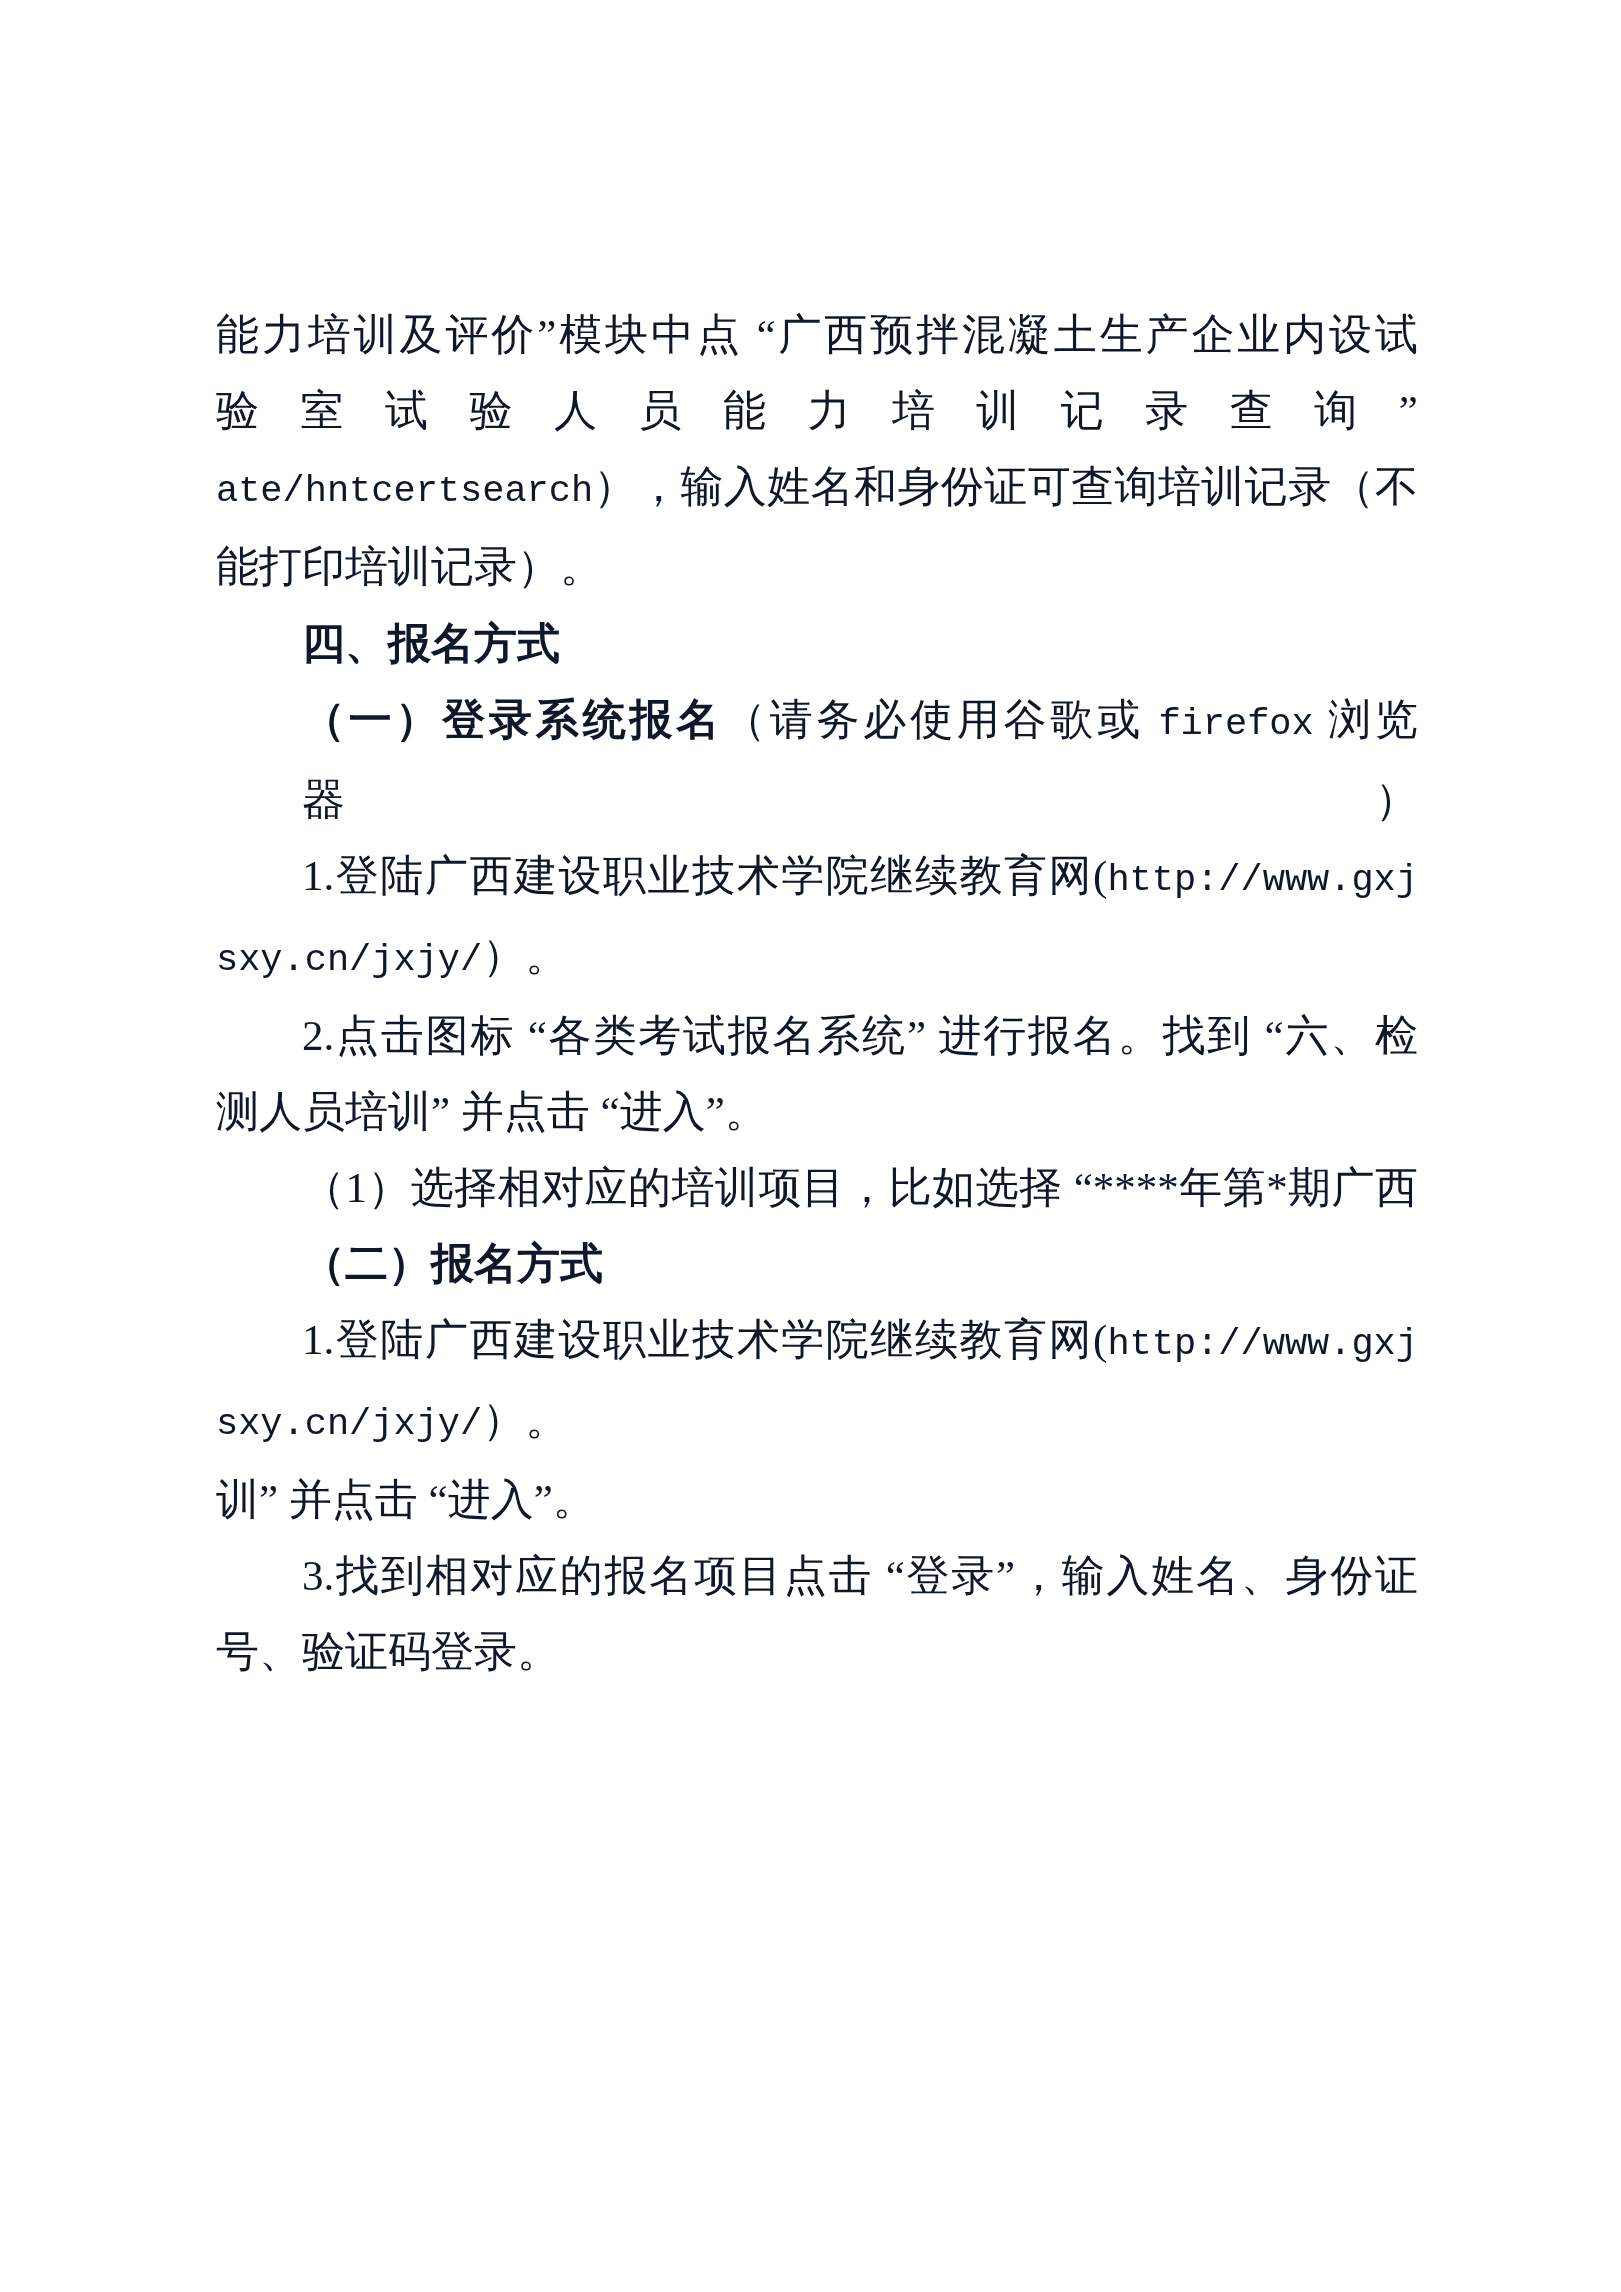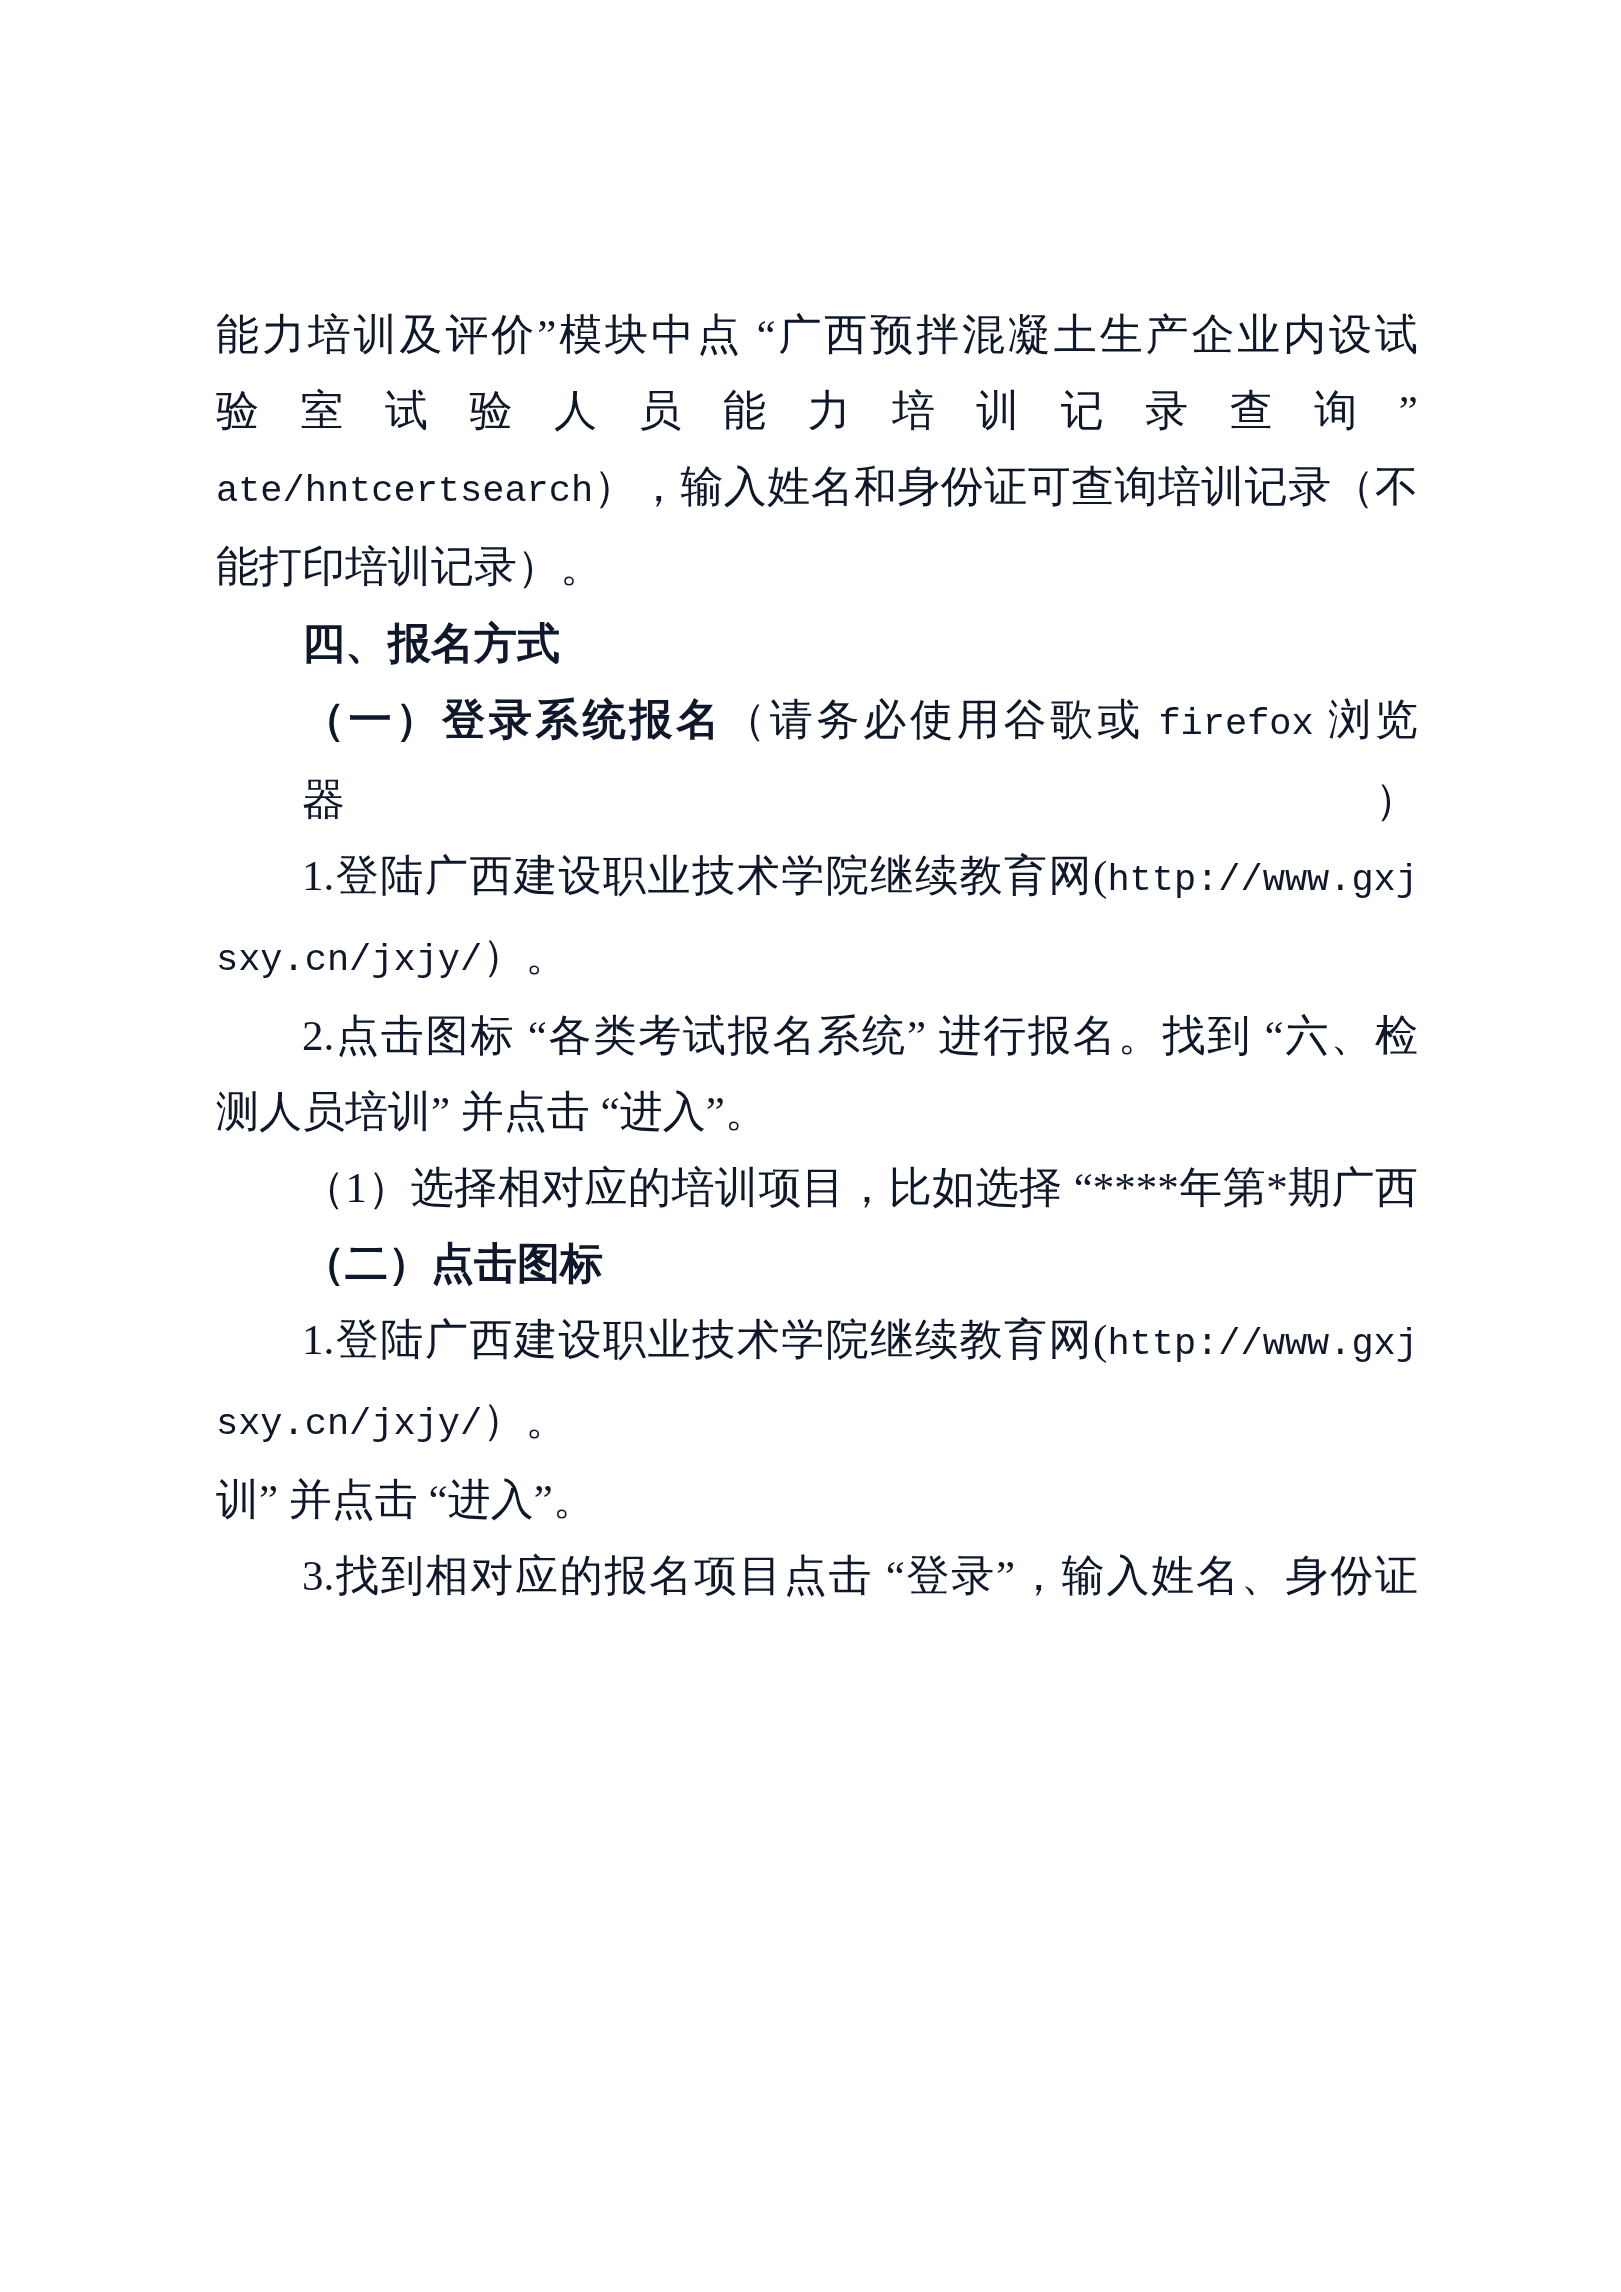--- a/index.html
+++ b/index.html
@@ -74,20 +74,21 @@
       </div>
       <div class="line justify"><span class="seg-mono">ate/hntcertsearch</span><span>），输入姓名和身份证可查询培训记录（不</span></div>
       <div class="line left"><span>能打印培训记录）。</span></div>
       <div class="line left indent"><span class="seg-bold seg-hei">四、报名方式</span></div>
       <div class="line justify indent"><span class="seg-bold">（一）登录系统报名</span><span>（请务必使用谷歌或 </span><span class="seg-mono">firefox</span><span> 浏览器）</span></div>
       <div class="line justify indent"><span>1.登陆广西建设职业技术学院继续教育网(</span><span class="seg-mono">http://www.gxj</span></div>
       <div class="line left"><span class="seg-mono">sxy.cn/jxjy/</span><span>）。</span></div>
       <div class="line justify indent"><span>2.点击图标 “各类考试报名系统” 进行报名。找到 “六、检</span></div>
       <div class="line left"><span>测人员培训” 并点击 “进入”。</span></div>
       <div class="line justify indent"><span>（1）选择相对应的培训项目，比如选择 “****年第*期广西</span></div>
-      <div class="line left indent"><span class="seg-bold">（二）点击图标</span></div>
+      <div class="line left indent"><span class="seg-bold">（二）报名方式</span></div>
       <div class="line justify indent"><span>1.登陆广西建设职业技术学院继续教育网(</span><span class="seg-mono">http://www.gxj</span></div>
       <div class="line left"><span class="seg-mono">sxy.cn/jxjy/</span><span>）。</span></div>
       <div class="line left"><span>训” 并点击 “进入”。</span></div>
       <div class="line justify indent"><span>3.找到相对应的报名项目点击 “登录”，输入姓名、身份证</span></div>
+      <div class="line left"><span>号、验证码登录。</span></div>
     </div>
 </div>
 
 
 </body></html>

